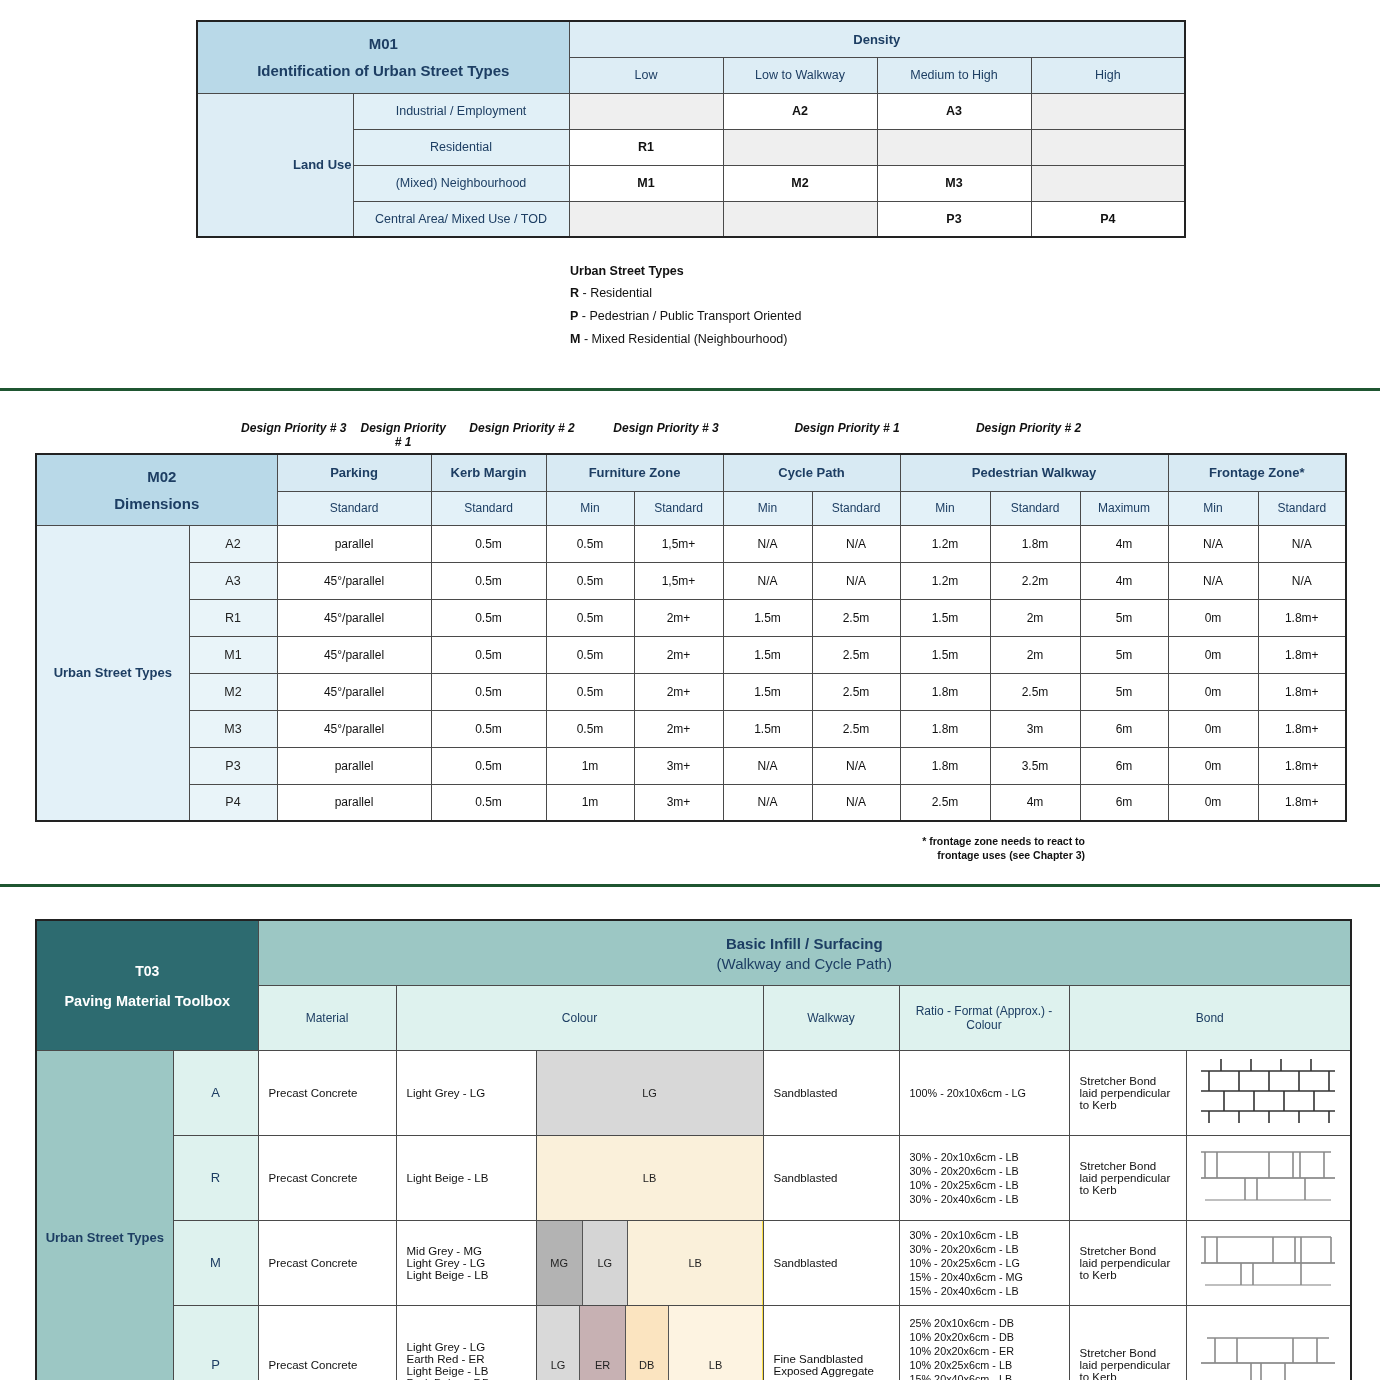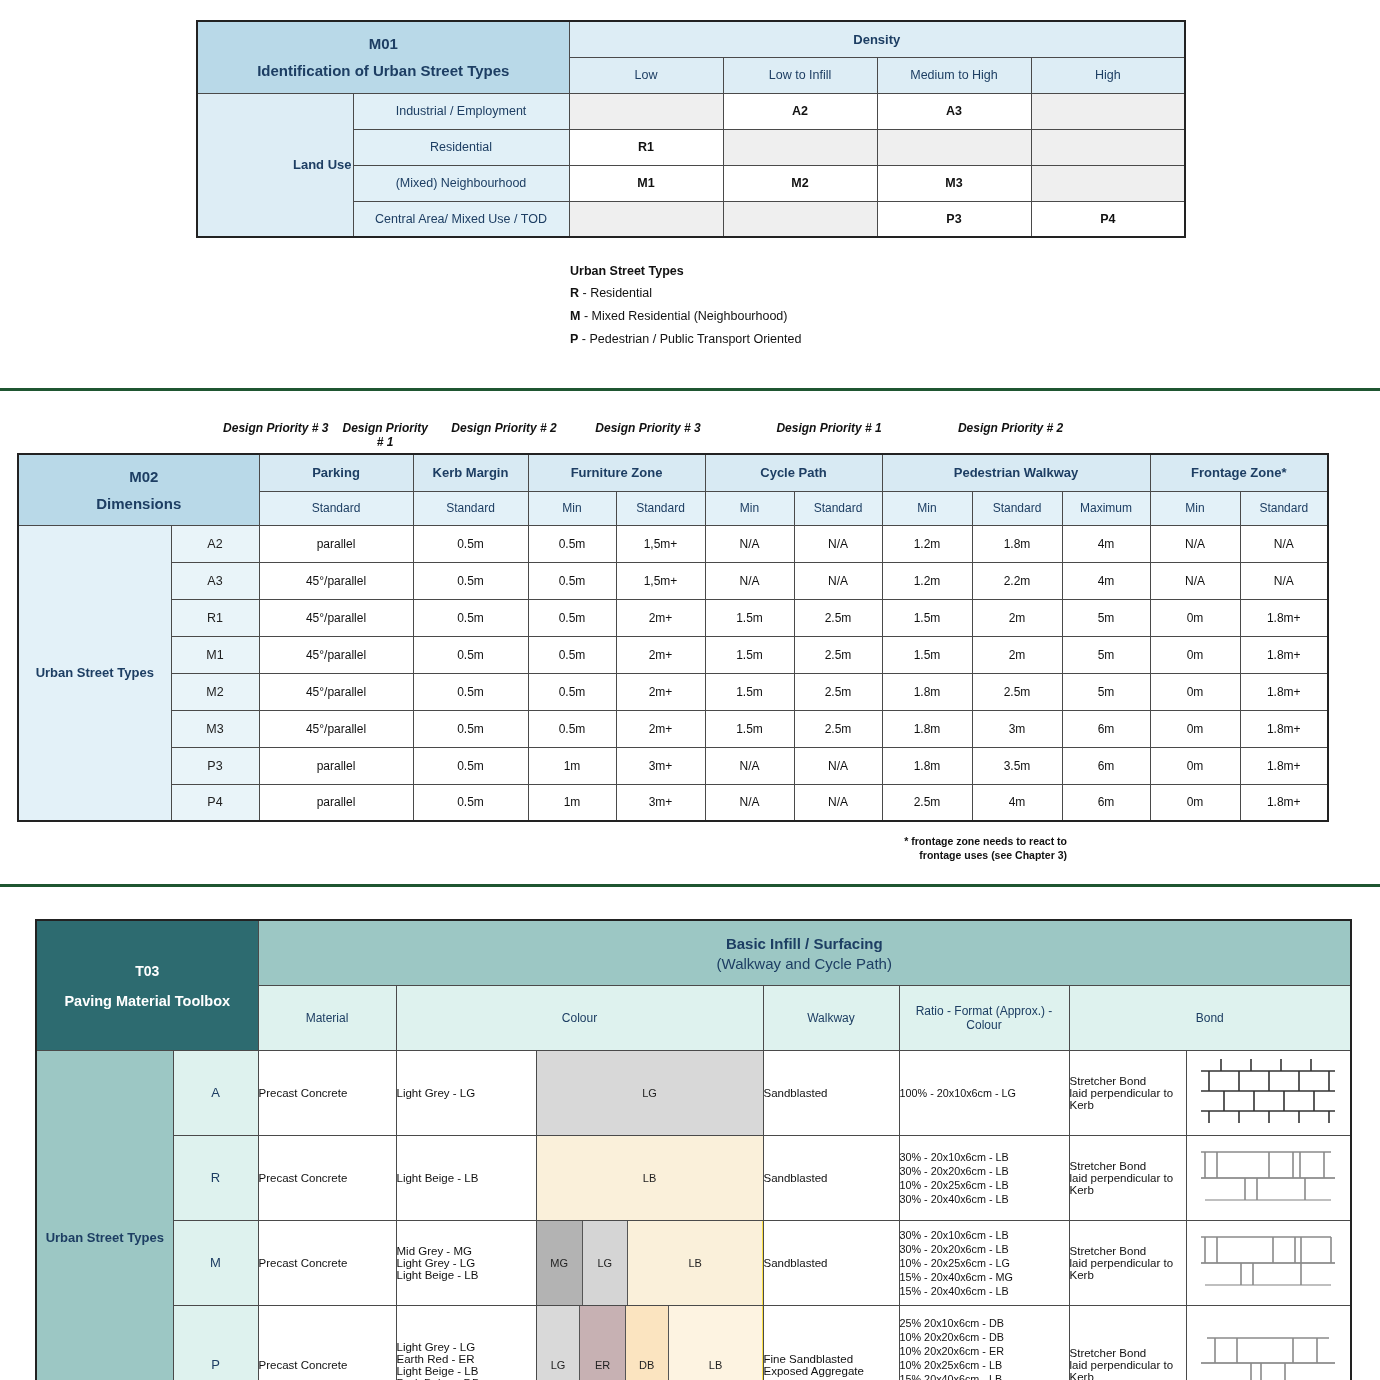--- a/index.html
+++ b/index.html
@@ -34,21 +34,21 @@
   .legend-title{font-weight:bold;margin-bottom:8px;}
   .legend-item{margin-bottom:9px;}
   .legend-item b{font-weight:bold;}
 
   
   .green-line{height:3px;background:var(--green);border:none;width:1380px;}
   .gl1{margin-top:42px;}
   .gl2{margin-top:22px;}
 
   
-  .m02-sec{margin:30px 0 0 17px;width:1066px;}
+  .m02-sec{margin:30px 0 0 35px;width:1066px;}
   .prio-row{display:flex;font-size:12px;font-style:italic;font-weight:bold;color:#111;margin-bottom:4px;}
   .prio{text-align:center;}
   .prio-spacer{width:241px;}
   .pw1{width:154px;} .pw2{width:115px;} .pw3{width:177px;} .pw4{width:177px;} .pw5{width:268px;} .pw6{width:178px;}
   .m02-table{width:1310px;border:2px solid var(--outer);}
   .m02-table thead tr.h1{height:37px;}
   .m02-table thead tr.h2{height:34px;}
   .m02-table tbody tr{height:37px;}
   .m02-title{background:var(--header-blue);text-align:center;color:var(--navy);font-weight:bold;}
   .m02-title .l1{font-size:15px;margin-bottom:10px;padding-left:10px;}
@@ -66,21 +66,21 @@
   .t03-table thead tr{height:65px;}
   .t03-title{background:var(--teal-dark);text-align:center;color:#fff;font-weight:bold;}
   .t03-title .l1{font-size:14px;margin-bottom:14px;}
   .t03-title .l2{font-size:14.5px;}
   .t03-band{background:var(--teal-mid);text-align:center;color:var(--navy);}
   .t03-band .band-t{font-weight:bold;font-size:15px;}
   .t03-band .band-s{font-size:15px;margin-top:3px;}
   .t03-col{background:var(--mint);text-align:center;color:var(--navy);font-size:12px;}
   .t03-ust{background:var(--teal-mid);text-align:center;color:var(--navy);font-weight:bold;font-size:13px;}
   .t03-rowlabel{background:var(--mint);text-align:center;color:var(--navy);font-size:13px;}
-  .t03-cell{background:#fff;font-size:11.5px;color:#111;text-align:left;padding:3px 0;}
+  .t03-cell{background:#fff;font-size:11.5px;color:#111;text-align:left;padding:3px 10px;}
   .t03-ratio{font-size:10.8px;line-height:1.3;}
   .t03-swatch-td{padding:0;background:#fde047;}
   .swatch-strip{display:flex;height:100%;width:100%;}
   .swatch{display:flex;align-items:center;justify-content:center;font-size:11px;color:#222;border-left:1px solid #555;box-sizing:border-box;}
   .swatch:first-child{border-left:none;}
   .t03-diagram{background:#fff;text-align:center;padding:0;}
   .row-a td{height:62px;} .row-r td{height:78px;} .row-m td{height:76px;} .row-p td{height:112px;}
 </style>
 </head>
 <body>
@@ -98,21 +98,21 @@
     <thead>
       <tr>
         <td colspan="2" rowspan="2" class="m01-title">
           <div class="l1">M01</div>
           <div class="l2">Identification of Urban Street Types</div>
         </td>
         <td colspan="4" class="m01-density">Density</td>
       </tr>
       <tr>
         <td class="m01-sub">Low</td>
-        <td class="m01-sub">Low to Infill</td>
+        <td class="m01-sub">Low to Walkway</td>
         <td class="m01-sub">Medium to High</td>
         <td class="m01-sub">High</td>
       </tr>
     </thead>
     <tbody>
         <tr>
           <td class="m01-landuse" rowspan="4">Land Use</td>
           <td class="m01-rowlabel">Industrial / Employment</td>
           <td class="m01-cell empty"></td>
           <td class="m01-cell filled">A2</td>
@@ -141,22 +141,22 @@
           <td class="m01-cell filled">P4</td>
         </tr>
       </tbody>
   </table>
 </div>
 
 <div class="legend">
   <div class="legend-title">Urban Street Types</div>
   <div>
       <div class="legend-item"><b>R</b> - Residential</div>
+      <div class="legend-item"><b>P</b> - Pedestrian / Public Transport Oriented</div>
       <div class="legend-item"><b>M</b> - Mixed Residential (Neighbourhood)</div>
-      <div class="legend-item"><b>P</b> - Pedestrian / Public Transport Oriented</div>
     </div>
 </div>
 
 <div class="green-line gl1"></div>
 
 <div class="m02-sec">
   <div class="prio-row">
     <div class="prio-spacer"></div>
     <span class="prio pw1">Design Priority # 3</span>
     <span class="prio pw2">Design Priority # 1</span>

